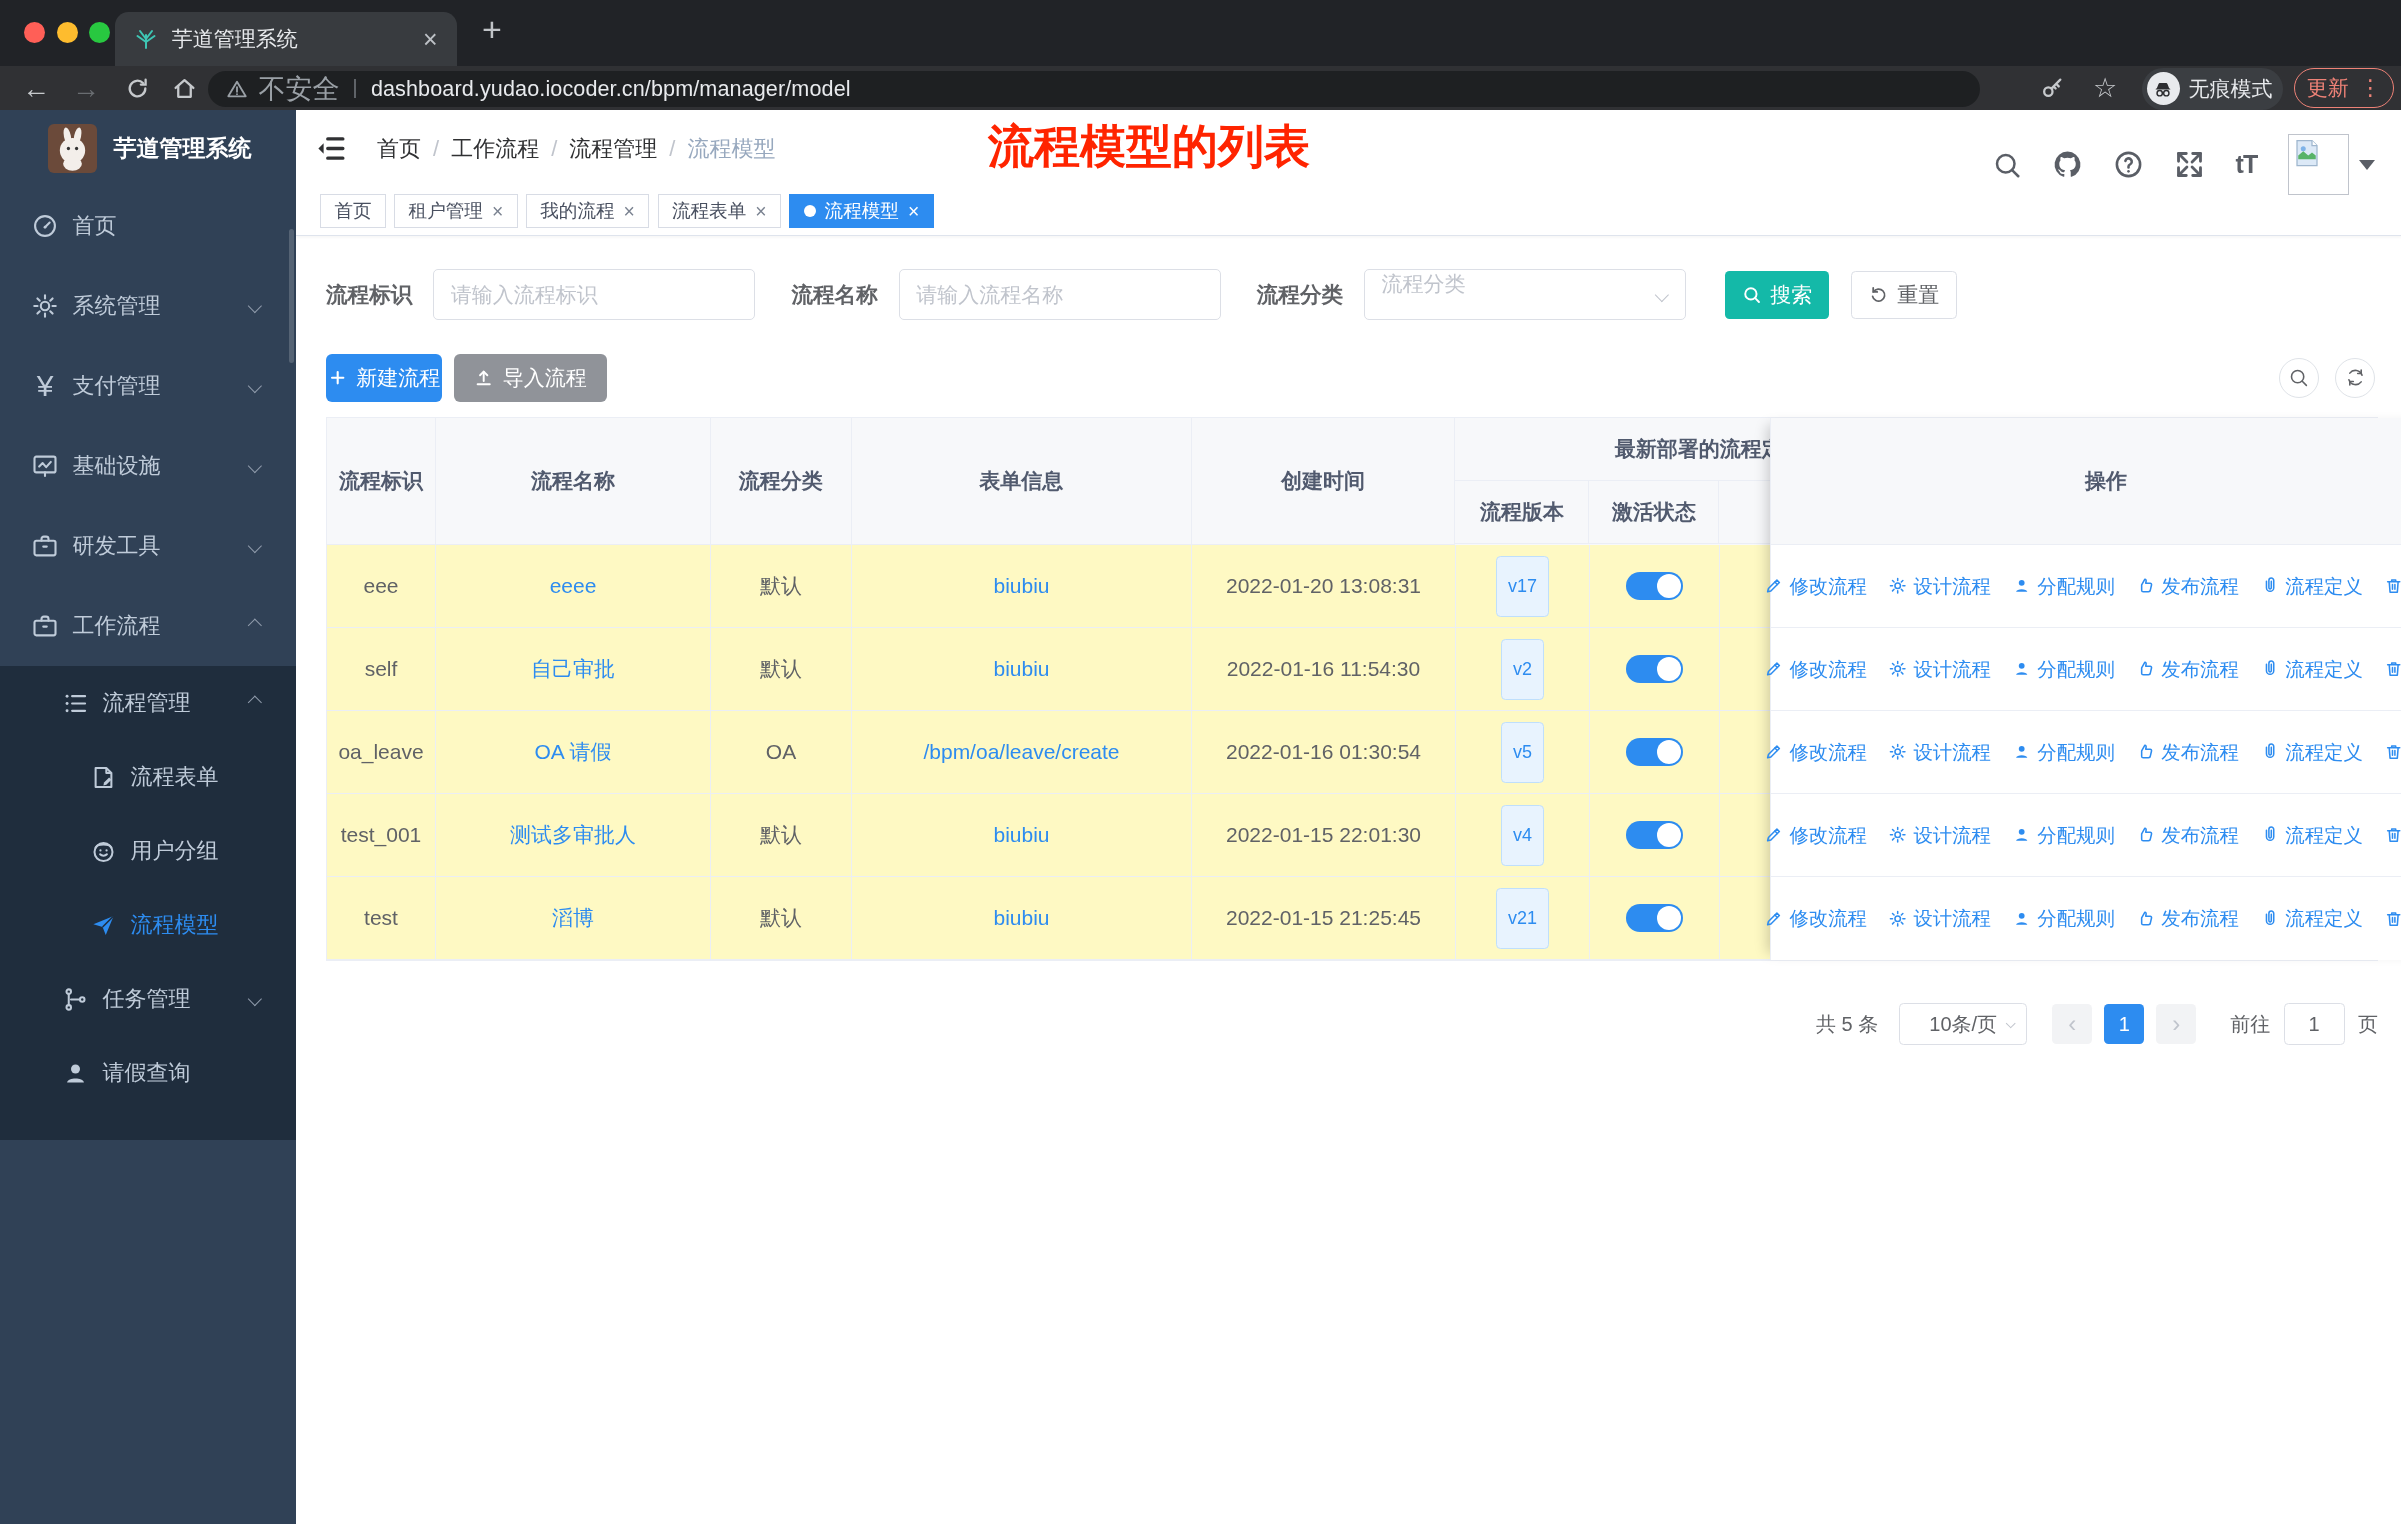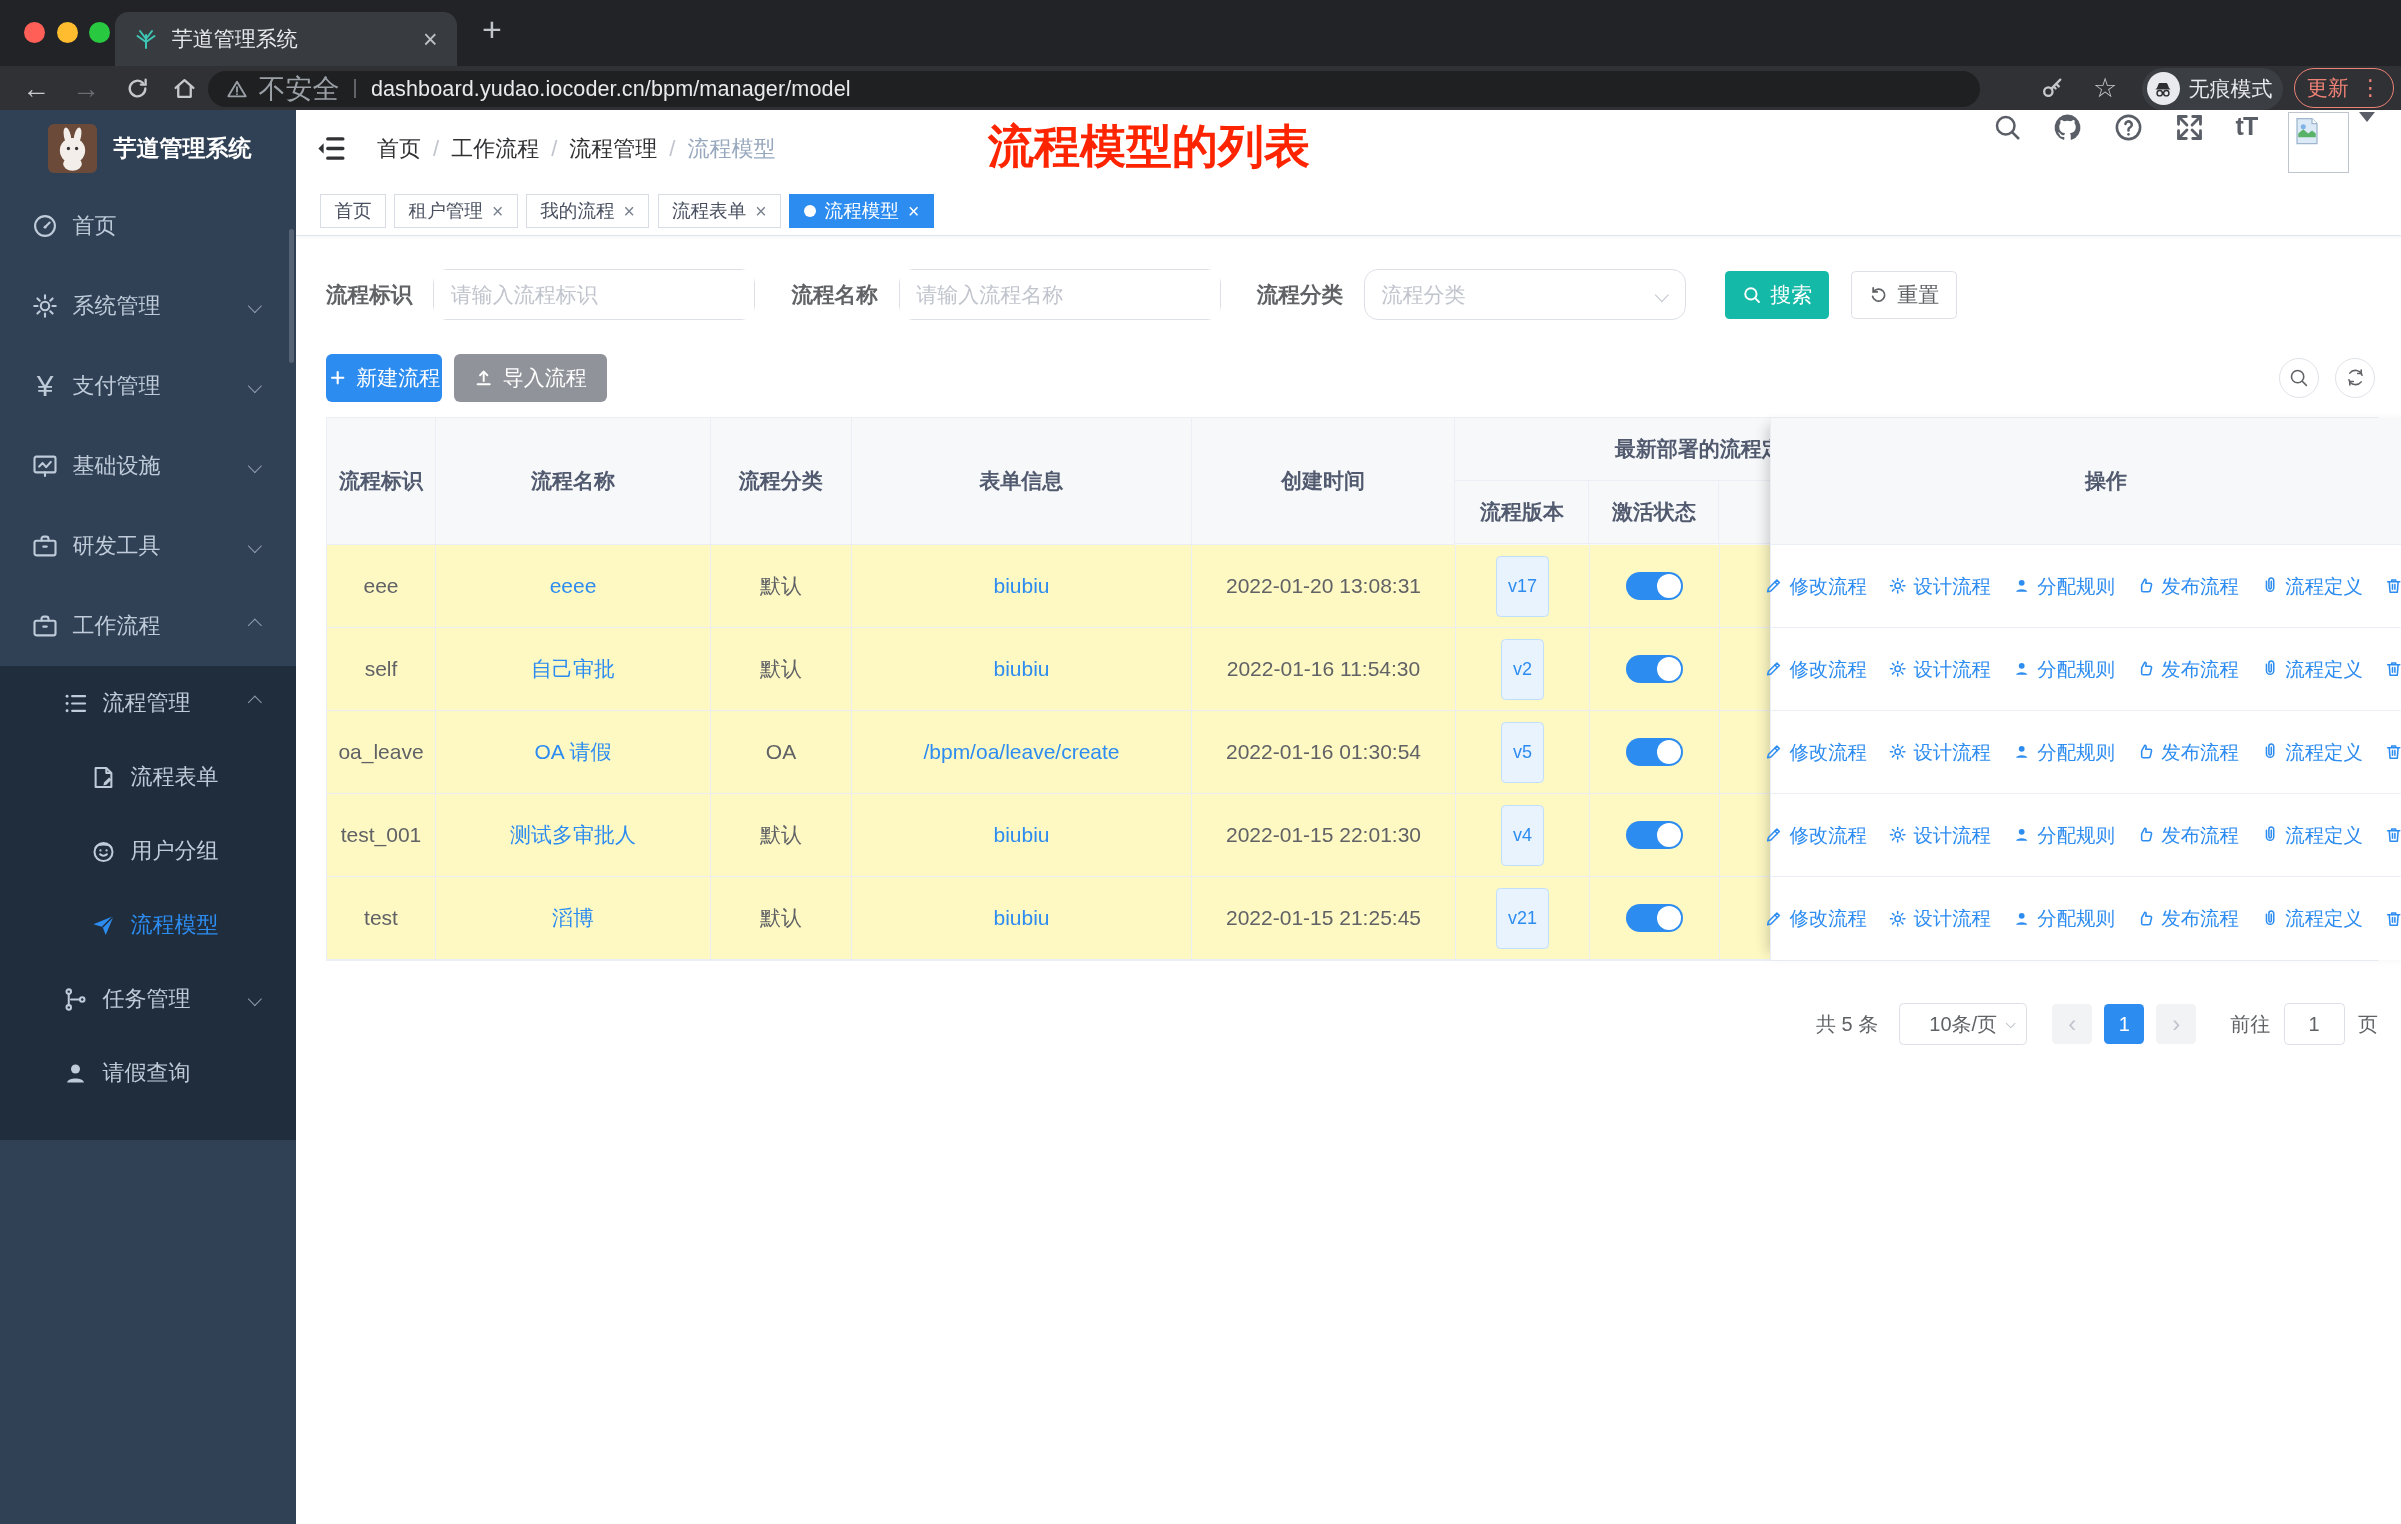--- a/index.html
+++ b/index.html
@@ -52,39 +52,39 @@
   .sbar{position:absolute;right:2.2px;top:119px;width:5.2px;height:134px;border-radius:3px;background:rgba(255,255,255,.18)}
 
   
   .main{position:absolute;left:296px;top:0;width:2106px;height:1414px;background:#fff}
   .appheader{position:relative;height:77px;display:flex;align-items:center}
   .fold{margin-left:18px}
   .crumbs{display:flex;align-items:center;margin-left:30px;font-size:22px;color:#303133}
   .crumbs .sep{color:#c0c4cc;margin:0 12px}
   .crumbs .last{color:#97a8be}
   .anno{position:absolute;left:692px;top:6px;font-size:46px;font-weight:700;color:#ff2400;white-space:nowrap}
-  .hicons{position:absolute;right:0;top:2px;height:77px;display:flex;}
+  .hicons{position:absolute;right:0;top:16px;height:77px;display:flex;align-items:center}
   .hic{margin-right:30px;color:#5a5e66}
   .fontszic{font-size:25px;font-weight:700;color:#5a5e66;letter-spacing:-0.7px}
   .avatarbox{width:61px;height:61px;border:0.7px solid #c0c4cc;background:#fff;margin-right:10.4px;position:relative}
   .avatarbox svg{position:absolute;left:3px;top:3px}
   .caret{width:0;height:0;border-left:8.2px solid transparent;border-right:8.2px solid transparent;border-top:10.4px solid #5a5e66;margin-right:27px}
 
   .tagbar{height:49px;border-bottom:0.7px solid #dfe4ed;box-shadow:0 1.5px 3px rgba(0,0,0,.04);display:flex;align-items:center;padding-left:24px}
   .tag{display:inline-flex;align-items:center;height:34px;border:0.7px solid #d8dce5;background:#fff;color:#495060;font-size:18.6px;padding:0 13.4px;margin-right:8.2px;white-space:nowrap}
   .tag .x{margin-left:9px;font-size:19.4px;color:#7a8290}
   .tag.active{background:#2d8cf0;border-color:#2d8cf0;color:#fff}
   .tag.active .x{color:#fff}
   .tag.active .dotw{width:12px;height:12px;border-radius:50%;background:#fff;margin-right:9px}
 
   .content{position:relative;padding:33px 0 0 30px}
   
   .frow{display:flex;align-items:center;height:51px}
   .flabel{font-size:21.6px;font-weight:700;color:#606266;margin-right:21px;white-space:nowrap}
-  .fbox{width:322px;height:51px;border:0.7px solid #dcdfe6;border-radius:14px;display:flex;align-items:center;margin-right:36px;background:#fff;position:relative}
+  .fbox{width:322px;height:51px;border:0.7px solid #dcdfe6;border-radius:5px;display:flex;margin-right:36px;background:#fff;position:relative}
   .fbox input{border:none;outline:none;width:100%;height:100%;border-radius:6px;padding:0 16.4px;font-size:21px;color:#606266;font-family:inherit}
   .fbox input::placeholder{color:#c0c4cc}
   .fbox .ph{color:#c0c4cc;font-size:21px;margin-left:16.4px}
   .fbox .chev{position:absolute;right:18px;top:20px}
   .btn{display:inline-flex;align-items:center;justify-content:center;height:48px;border-radius:4.5px;font-size:21px;white-space:nowrap;cursor:default}
   .btn svg{margin-right:9px}
   .btn.search{width:104px;background:#14b9a8;color:#fff;border:none;margin-left:3px}
   .btn.reset{width:106px;background:#fff;color:#606266;border:0.7px solid #dcdfe6;margin-left:22px}
   
   .toolbar{display:flex;align-items:center;margin-top:34px;height:48px;position:relative}

